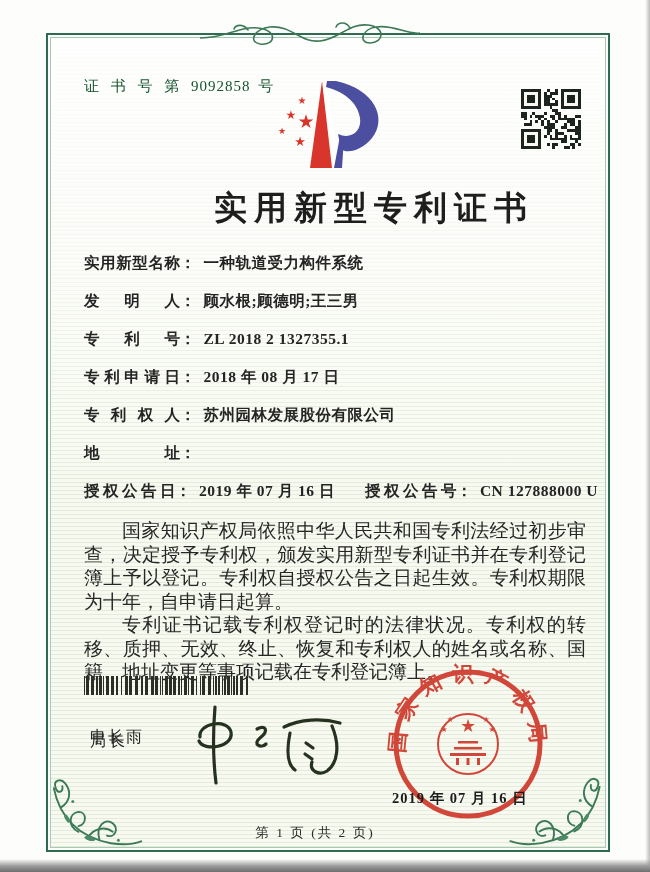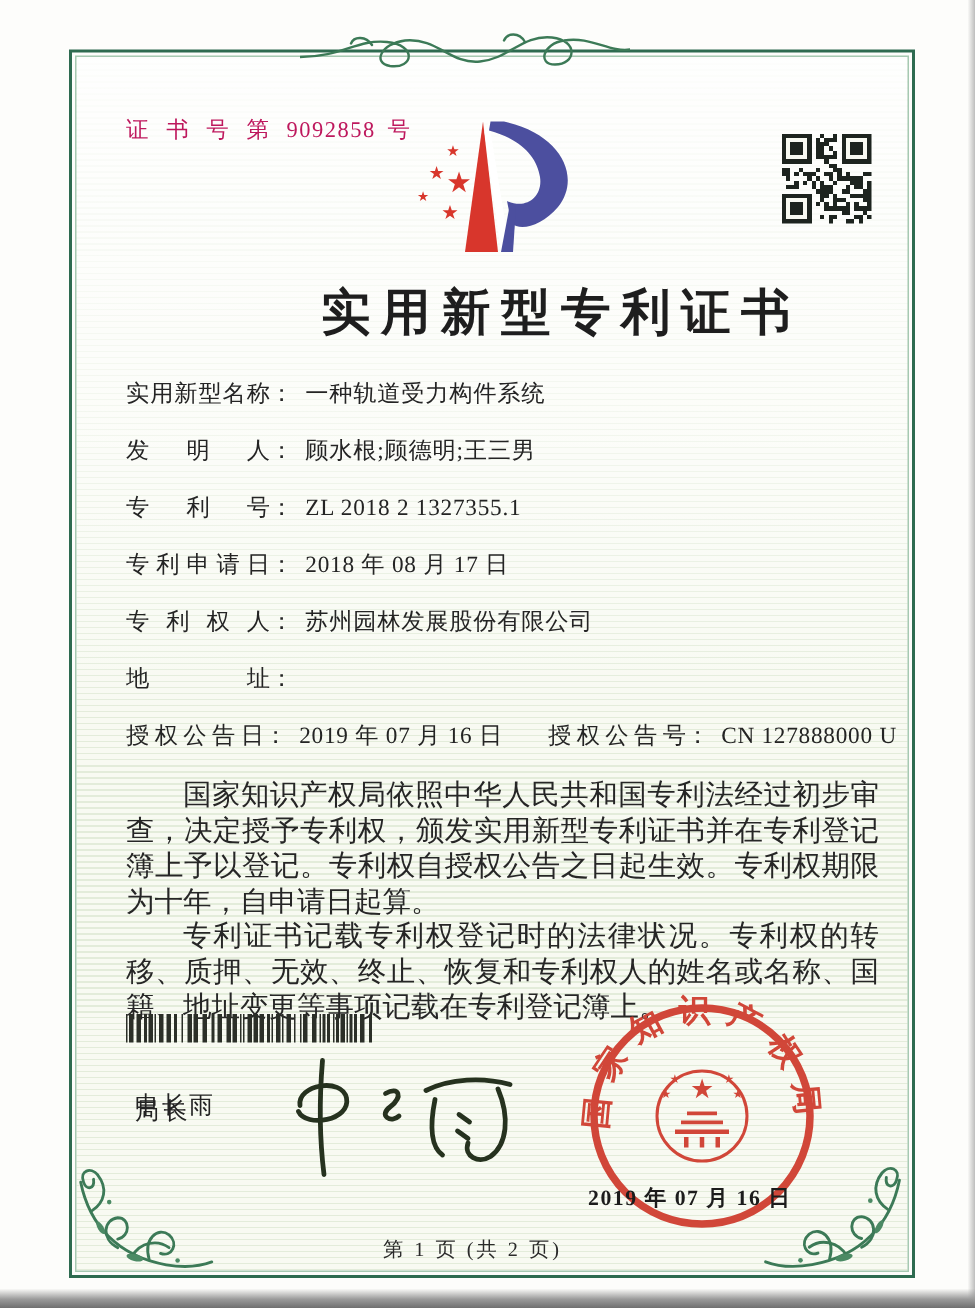--- a/index.html
+++ b/index.html
@@ -26,32 +26,32 @@
   .frame{position:absolute;left:46px;top:33px;width:560px;height:815px;
     border:2px solid var(--frame-green);z-index:1;}
   .frame-inner{position:absolute;inset:2px;border:1px solid #a6c9b2;
     background:
       linear-gradient(180deg,rgba(255,255,255,.92),rgba(255,255,255,.55) 30%,rgba(255,255,255,0) 55%),
       repeating-linear-gradient(0deg,#e3ecda 0px,#e3ecda 1px,rgba(0,0,0,0) 1px,rgba(0,0,0,0) 4px),
       #f8faf2;}
 
   .abs{position:absolute;}
 
-  .cert-no{left:84px;top:77px;font-size:15px;color:#be185d;z-index:5;}
+  .cert-no{left:84px;top:77px;font-size:15px;color:#14532d;z-index:5;}
   .cert-no .cjk{letter-spacing:4px;}
   .cert-no .num{margin:0 4px;letter-spacing:1px;}
 
   .logo{left:260px;top:76px;z-index:5;}
   .qr{left:521px;top:89px;z-index:5;}
 
   .title{left:46px;top:186px;width:560px;text-align:center;
     font-size:33px;font-weight:bold;letter-spacing:7px;color:#1e1e1e;z-index:5;padding-left:48px;}
 
   .fields{left:84px;top:252px;width:514px;z-index:5;font-size:15.5px;color:#242424;}
-  .frow{display:flex;align-items:flex-start;line-height:22px;margin-bottom:16px;white-space:nowrap;}
+  .frow{display:flex;align-items:flex-start;line-height:22px;margin-bottom:16px;white-space:nowrap;font-weight:bold;}
   .flabel{display:inline-block;width:96px;text-align:justify;text-align-last:justify;}
   .fcolon{margin-right:8px;}
   .fvalue{letter-spacing:.5px;}
   .fpair2{margin-left:30px;}
 
   .body-text{left:84px;top:519px;width:502px;z-index:5;
     font-size:19px;line-height:23.5px;text-align:justify;color:#262626;}
   .body-text p{margin:0;text-indent:2em;}
 
   .barcode{left:84px;top:676px;width:176px;height:19px;z-index:5;font-size:0;}

